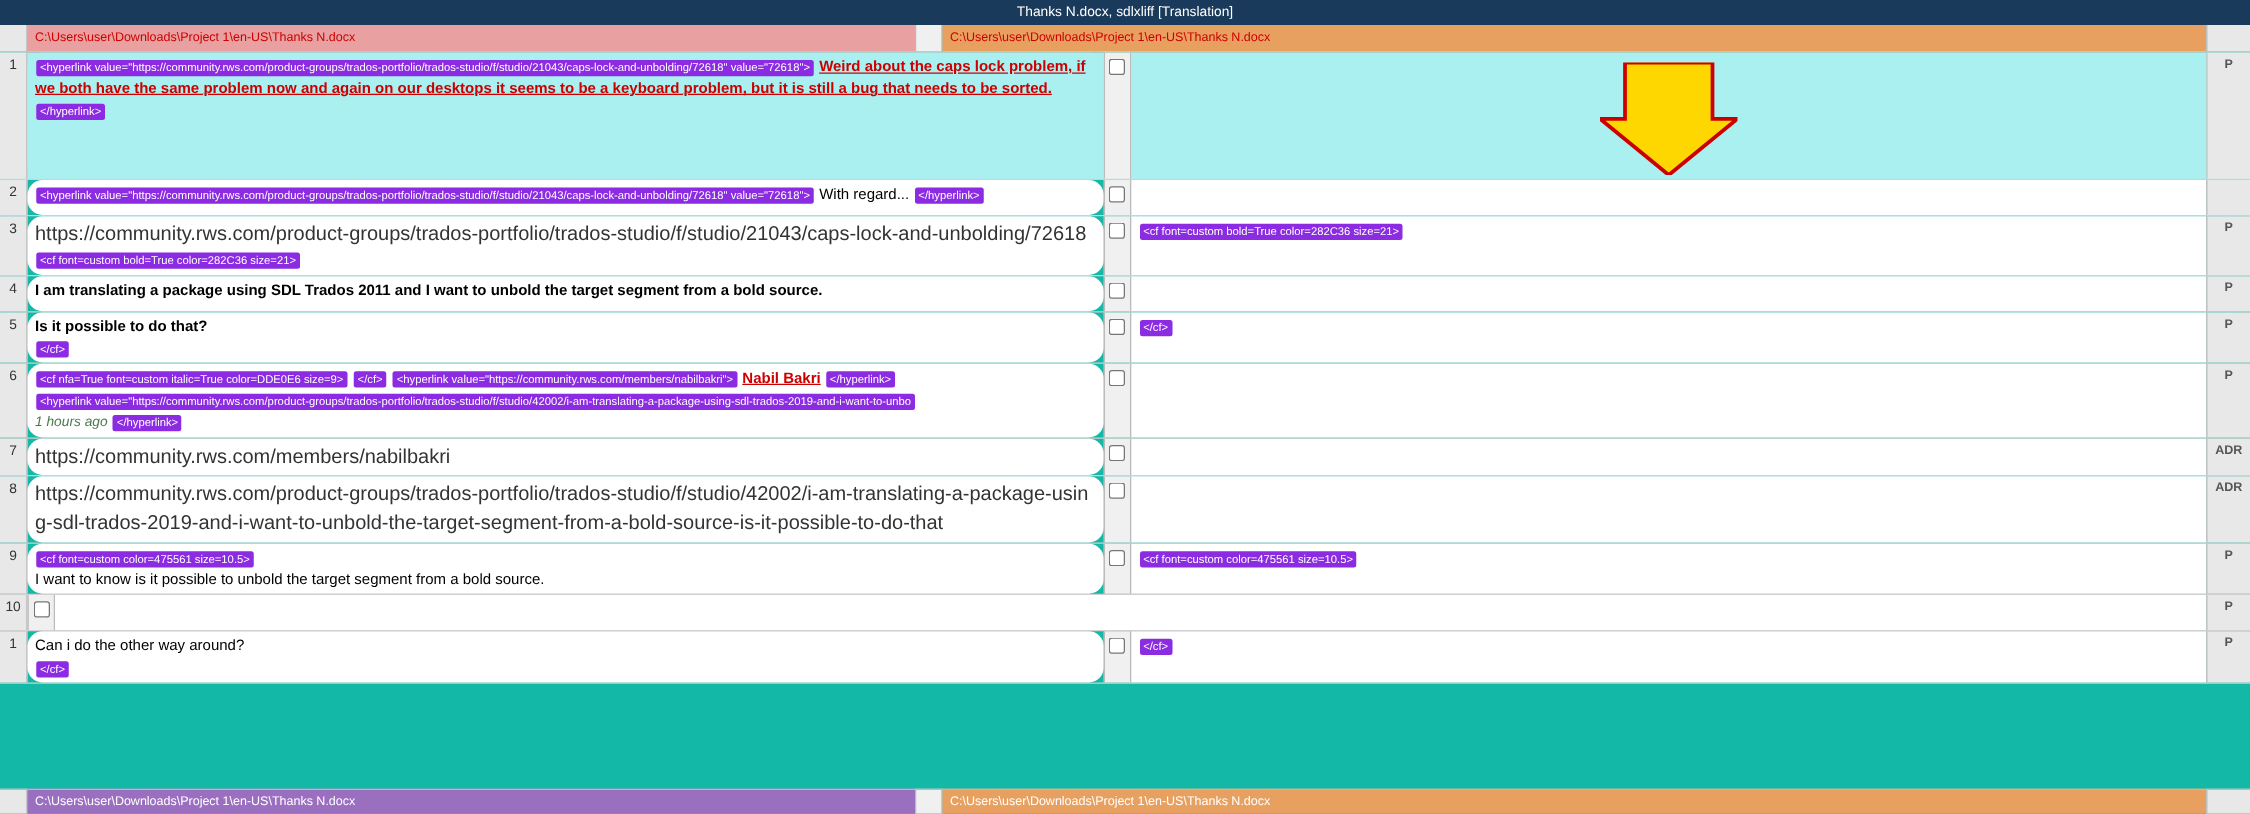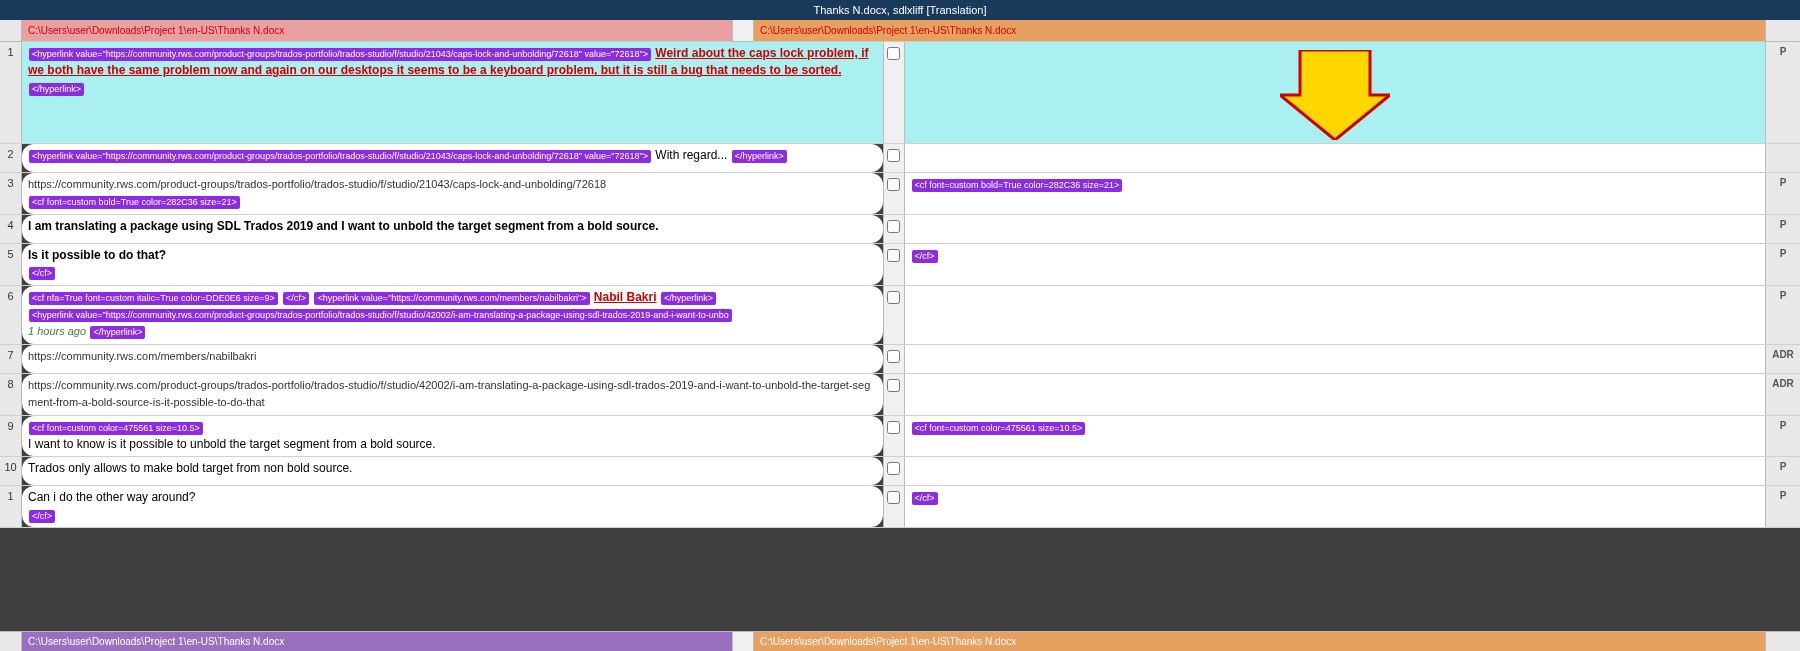--- a/index.html
+++ b/index.html
@@ -13,21 +13,21 @@
       height: 20px;
       display: flex;
       align-items: center;
       justify-content: center;
     }
 
     .main-container {
       display: flex;
       flex-direction: column;
       height: 631px;
-      background: #404040;
+      background: #14b8a6;
     }
 
     .left-header {
       background: #e8a0a0;
       padding: 2px 6px;
       font-size: 11px;
       height: 22px;
       display: flex;
       align-items: center;
       border-bottom: 1px solid #ccc;
@@ -55,21 +55,21 @@
     }
 
     .green-italic {
       font-style: italic;
       color: #4a7a4a;
       font-size: 11px;
     }
 
     .url-text {
       color: #333;
-      font-size: 11px;
+      font-size: 16px;
       word-break: break-all;
     }
 
     .footer-row {
       display: flex;
       height: 20px;
     }
 
     .seg-row {
       display: flex;
@@ -211,21 +211,21 @@
       </div>
       <div class="right-content-col">
         <span class="tag-small">&lt;cf font=custom bold=True color=282C36 size=21&gt;</span>
       </div>
       <div class="status-col">P</div>
     </div>
 
     <div class="seg-row">
       <div class="left-num-col">4</div>
       <div class="left-content-col">
-        <span style="font-weight:bold;">I am translating a package using SDL Trados 2019 and I want to unbold the target segment from a bold source.</span>
+        <span style="font-weight:bold;">I am translating a package using SDL Trados 2011 and I want to unbold the target segment from a bold source.</span>
       </div>
       <div class="chk-col">
         <input type="checkbox" style="">
       </div>
       <div class="right-content-col"></div>
       <div class="status-col">P</div>
     </div>
 
     <div class="seg-row">
       <div class="left-num-col">5</div>
@@ -299,23 +299,20 @@
         <input type="checkbox" style="">
       </div>
       <div class="right-content-col">
         <span class="tag-small">&lt;cf font=custom color=475561 size=10.5&gt;</span>
       </div>
       <div class="status-col">P</div>
     </div>
 
     <div class="seg-row">
       <div class="left-num-col">10</div>
-      <div class="left-content-col">
-        <span>Trados only allows to make bold target from non bold source.</span>
-      </div>
       <div class="chk-col">
         <input type="checkbox" style="">
       </div>
       <div class="right-content-col"></div>
       <div class="status-col">P</div>
     </div>
 
     <div class="seg-row">
       <div class="left-num-col">1</div>
       <div class="left-content-col">

